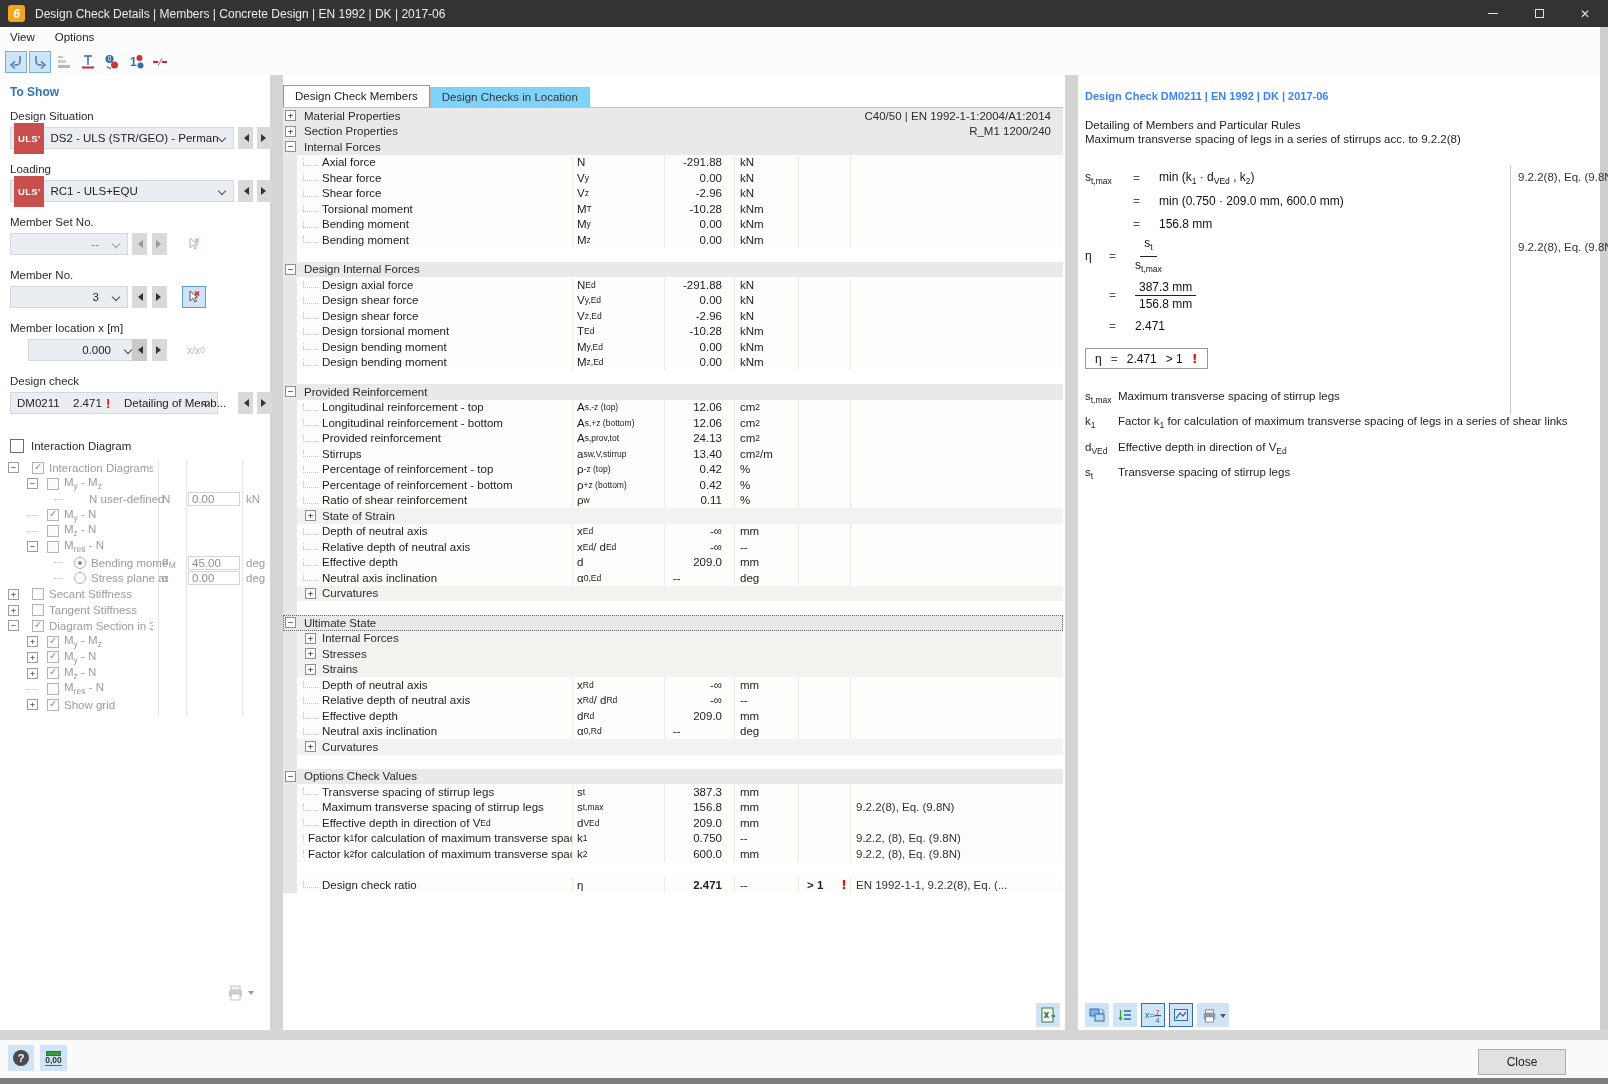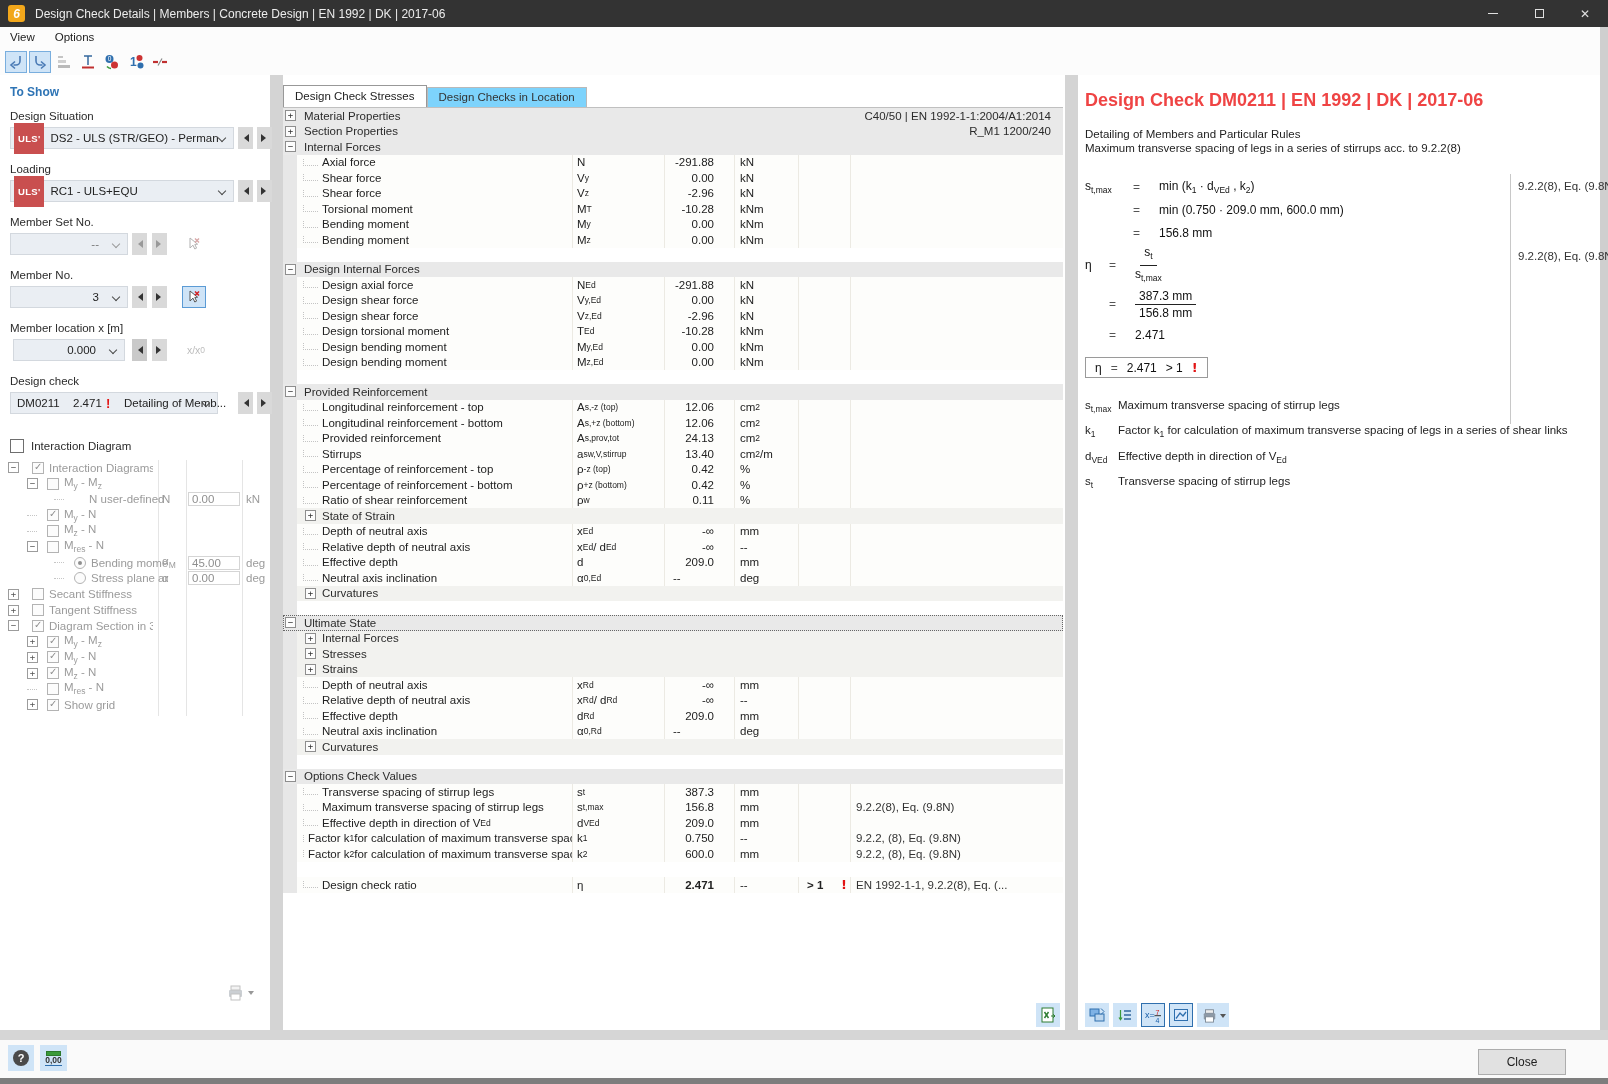--- a/index.html
+++ b/index.html
@@ -96,32 +96,32 @@
 .t-rightval{margin-left:auto;margin-right:12px;color:#2b2b2b;white-space:nowrap;}
 .t-sel{outline:1px dotted #666;outline-offset:-1px;}
 .t-sub{background:#f2f2ef;}
 .sub-ex{margin-left:8px;margin-right:6px;}
 .t-sublabel{color:#2b2b2b;white-space:nowrap;}
 .t-data{background:#fdfdfb;}
 .c{height:100%;display:flex;align-items:center;border-right:1px solid #eceae3;overflow:hidden;white-space:nowrap;flex:none;}
 .c-label{width:276px;padding-left:6px;}
 .conn{display:inline-block;width:15px;height:7px;border-left:1px dotted #c4c4c4;border-bottom:1px dotted #c4c4c4;margin-right:4px;}
 .c-sym{width:92px;padding-left:4px;}
-.c-val{width:70px;justify-content:flex-end;padding-right:20px;}
+.c-val{width:70px;justify-content:flex-end;padding-right:12px;}
 .c-val.left{justify-content:flex-start;padding-left:8px;}
 .c-unit{width:64px;padding-left:5px;}
 .c-cmp{width:52px;padding-left:8px;}
 .c-ref{flex:1;padding-left:5px;border-right:none;color:#333;}
 .b{font-weight:bold;}
 .warn{color:#e21414;font-weight:bold;font-size:13px;font-family:"DejaVu Sans",sans-serif;}
 .c-cmp .warn{margin-left:auto;margin-right:3px;}
 
 
 .rpanel{position:absolute;left:1082px;top:75px;width:518px;height:955px;background:#fff;}
-.rtitle{margin:15px 0 16px 3px;font-weight:bold;font-size:18px;color:#ef4444;white-space:nowrap;}
+.rtitle{margin:15px 0 16px 3px;font-weight:bold;font-size:11px;color:#3b82f6;white-space:nowrap;}
 .rsub{margin:2px 0 0 3px;color:#222;}
 .rsub.first{margin-top:17px;}
 .formulas{position:relative;margin:24px 0 0 3px;font-size:12px;color:#111;}
 .f-row{display:flex;align-items:center;height:18px;margin-bottom:5px;}
 .f-row.tall{height:34px;}
 .f-lhs{width:48px;flex:none;}
 .f-lhs2{width:24px;flex:none;}
 .f-eq{width:26px;flex:none;color:#555;}
 .frac{display:inline-flex;flex-direction:column;align-items:center;line-height:14px;}
 .frac .num{border-bottom:1px solid #222;padding:0 4px 1px;}
@@ -285,21 +285,21 @@
     <span class="tri-r"></span>
   </div>
 <div class="selbtn active" style="left:182px;top:286px;">
   <svg width="14" height="14" viewBox="0 0 14 14">
       <path d="M3 1 L3 11 L6 8.2 L7.8 12 L9.6 11.1 L7.8 7.4 L10.6 7.2 Z" fill="#fff" stroke="#555"></path>
       <path d="M8 1.5 l4 4 M12 1.5 l-4 4" stroke="#d42020" stroke-width="1.5"></path>
     </svg>
 </div>
 
 <div class="abs lbl" style="left:10px;top:322px;">Member location x [m]</div>
-<div class="fld right" style="left:13px;top:339px;width:112px;">
+<div class="fld right" style="left:28px;top:339px;width:112px;">
   <span>0.000</span>
   <span class="chev"></span>
 </div>
 <div class="navbtn" style="left:132px;top:339px;background:#c9c9c9;">
     <span class="tri-l"></span>
   </div>
 <div class="navbtn" style="left:152px;top:339px;">
     <span class="tri-r"></span>
   </div>
 <div class="selbtn disabled" style="left:182px;top:339px;width:28px;font-size:10.5px;">x/x<sub>0</sub></div>
@@ -451,21 +451,21 @@
 <div class="printbtn" style="left:226px;top:984px;">
   <svg width="19" height="17" viewBox="0 0 19 17">
       <rect x="3" y="6" width="13" height="7" rx="1" fill="#a9b0b7"></rect>
       <rect x="5" y="2" width="9" height="4" fill="#ececec" stroke="#9a9a9a"></rect>
       <rect x="5" y="10" width="9" height="6" fill="#fff" stroke="#9a9a9a"></rect>
     </svg>
   <span class="downarrow"></span>
 </div>
 
 <div class="tabs">
-  <div class="tab active">Design Check Stresses</div>
+  <div class="tab active">Design Check Members</div>
   <div class="tab inactive">Design Checks in Location</div>
 </div>
 <div class="dtable">
     <div class="t-row t-head">
       <div class="gut">
         <div class="expander">+</div>
       </div>
       <div class="t-title">Material Properties</div>
       <div class="t-rightval">C40/50 | EN 1992-1-1:2004/A1:2014</div>
     </div>

